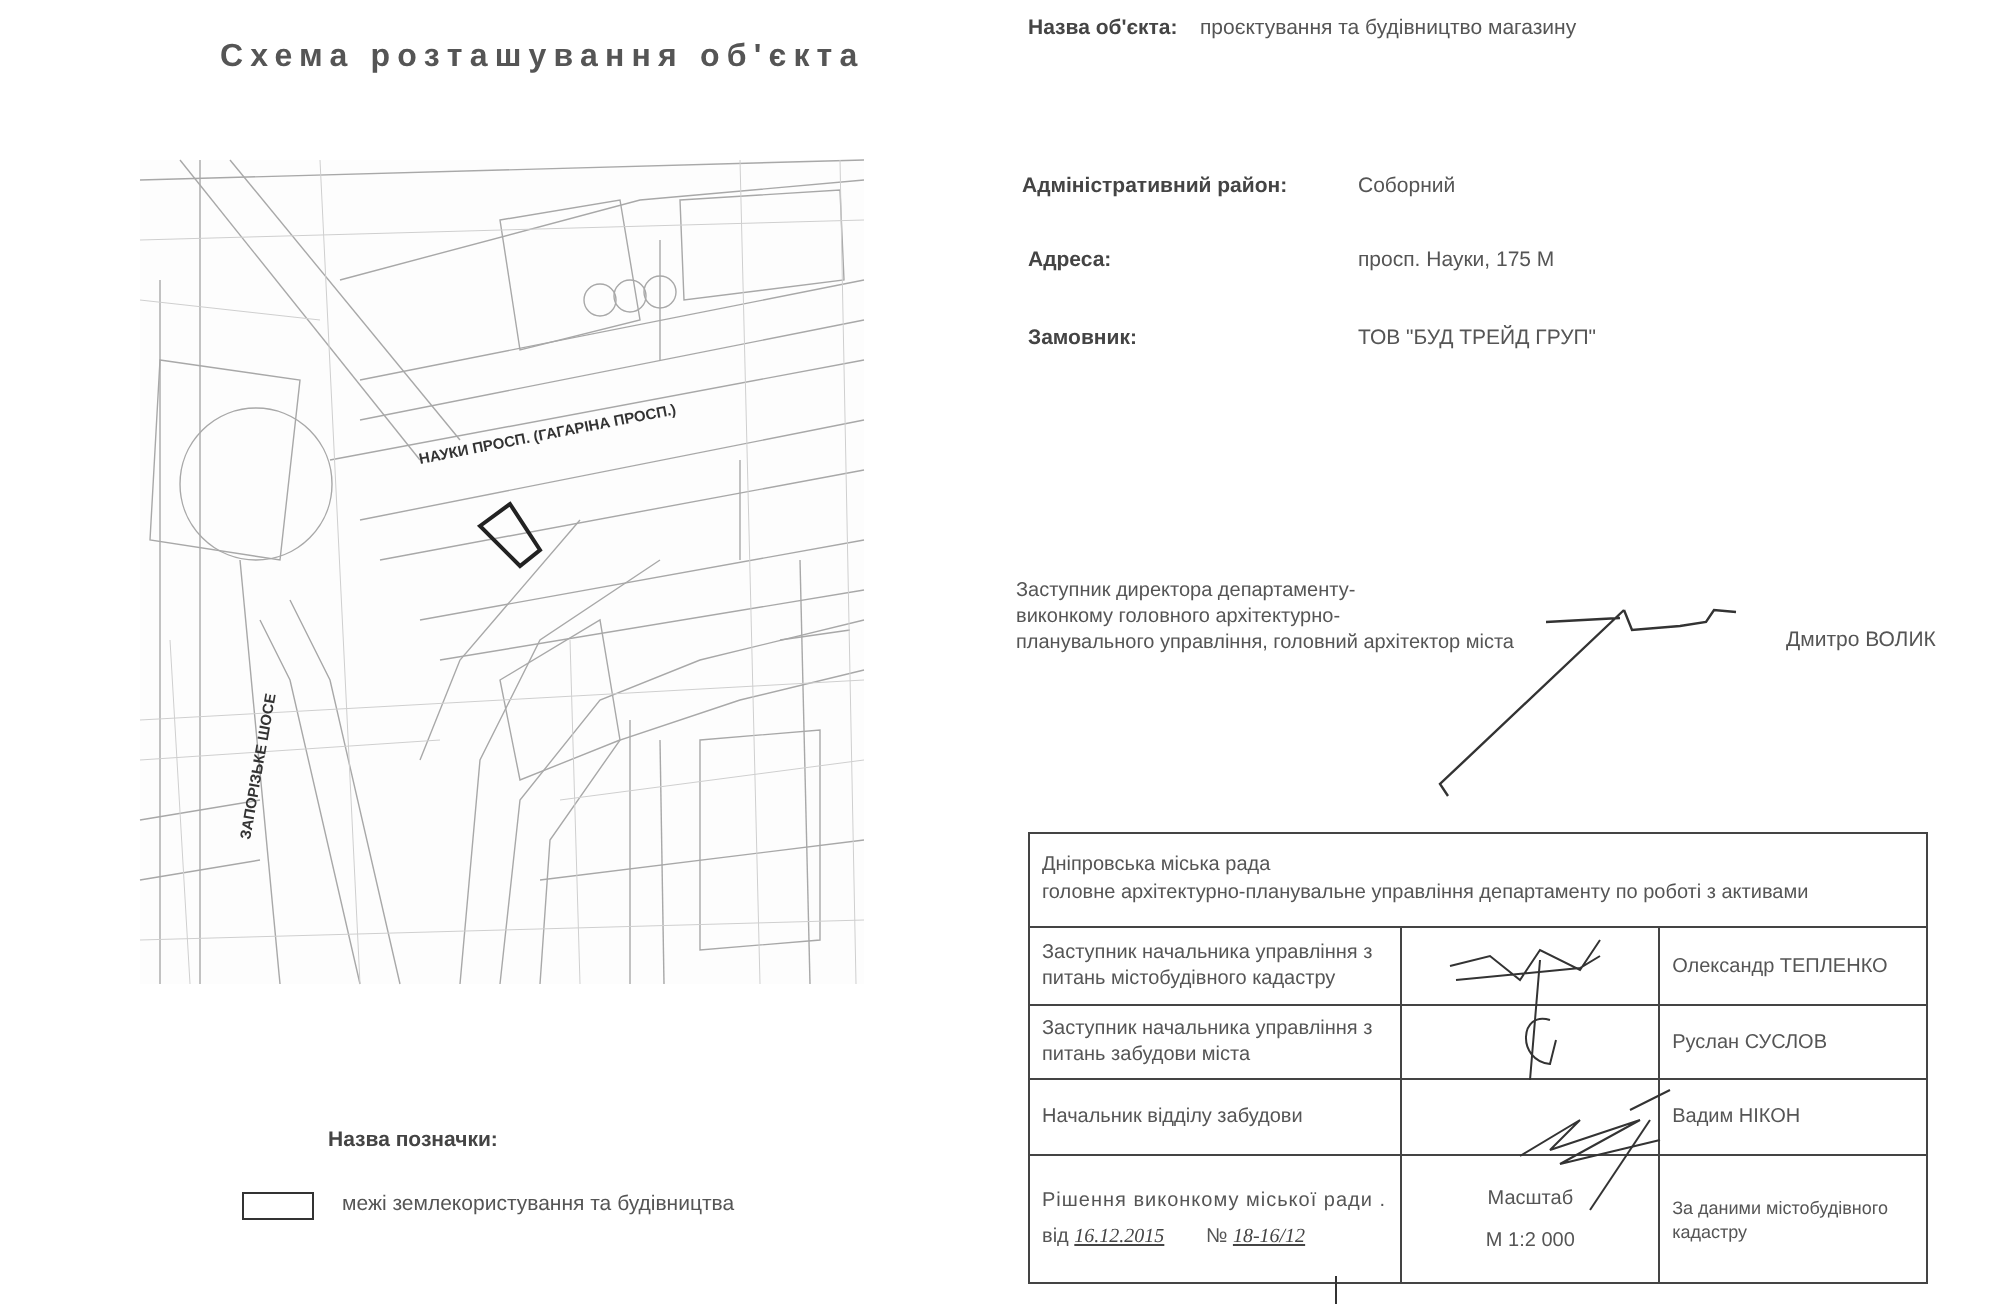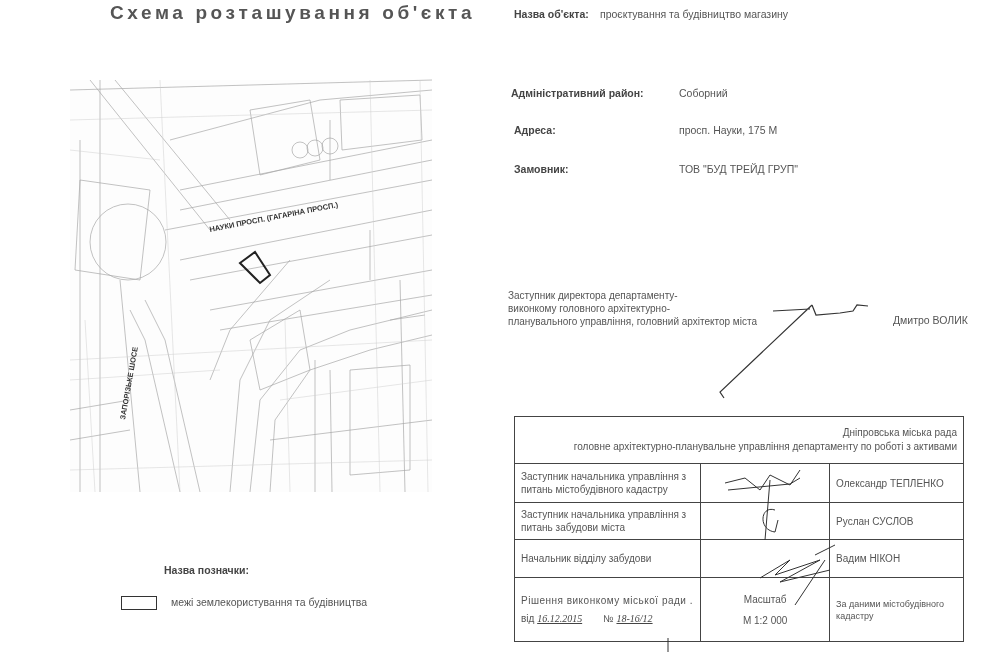--- a/index.html
+++ b/index.html
@@ -1,31 +1,31 @@
 <!DOCTYPE html>
 <html><head>
 <meta charset="utf-8">
 <style>
   html, body { margin:0; padding:0; background:#fff; }
   body { width:1000px; height:656px; position:relative; overflow:hidden;
          font-family:"Liberation Sans", sans-serif; color:#333; }
   .abs { position:absolute; }
-  .title { left:110px; top:2px; font-size:19px; letter-spacing:3.6px; font-weight:bold; color:#555; }
+  .title { left:110px; top:20px; font-size:16px; letter-spacing:3.6px; font-weight:bold; color:#555; }
   .lbl-b { font-weight:bold; font-size:10.5px; color:#444; }
   .val { font-size:10.5px; color:#555; }
   .map { left:70px; top:80px; width:362px; height:412px; background:#fdfdfd; }
   .legend-title { left:164px; top:564px; font-size:10.5px; font-weight:bold; color:#444; }
   .legend-box { left:121px; top:596px; width:34px; height:12px; border:1.5px solid #333; }
   .legend-text { left:171px; top:596px; font-size:10.5px; color:#555; }
   .sig-block { left:508px; top:289px; font-size:10px; line-height:13px; color:#555; width:260px; }
   .sig-name { left:893px; top:314px; font-size:10.5px; color:#555; }
   table.stamp { position:absolute; left:514px; top:416px; width:450px; border-collapse:collapse;
                 font-size:10px; color:#555; }
   table.stamp td { border:1.5px solid #444; padding:0 6px; vertical-align:middle; }
-  .hdr { text-align:right; height:46px; line-height:14px; }
+  .hdr { text-align:left; height:46px; line-height:14px; }
   .c1 { width:172px; line-height:13px; }
   .c2 { width:115px; text-align:center; position:relative; }
   .c3 { width:120px; }
   .r1 td { height:38px; } .r2 td { height:36px; } .r3 td { height:37px; } .r4 td { height:63px; }
   .hand { font-style:italic; text-decoration:underline; color:#444; font-family:Liberation Serif, serif; font-size:10px; }
   .small { font-size:9px; line-height:12px; }
   svg { position:absolute; overflow:visible; }
 </style>
 </head>
 <body>

